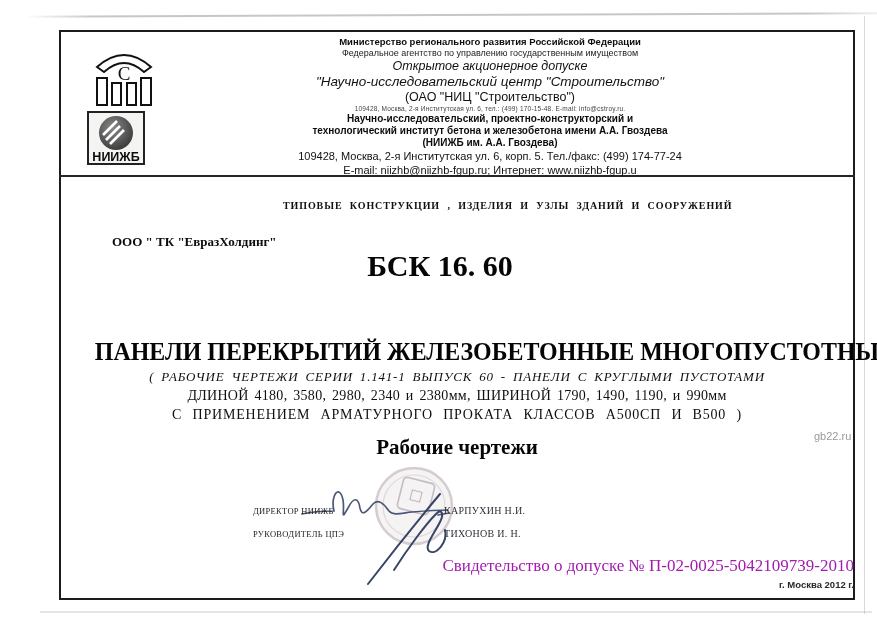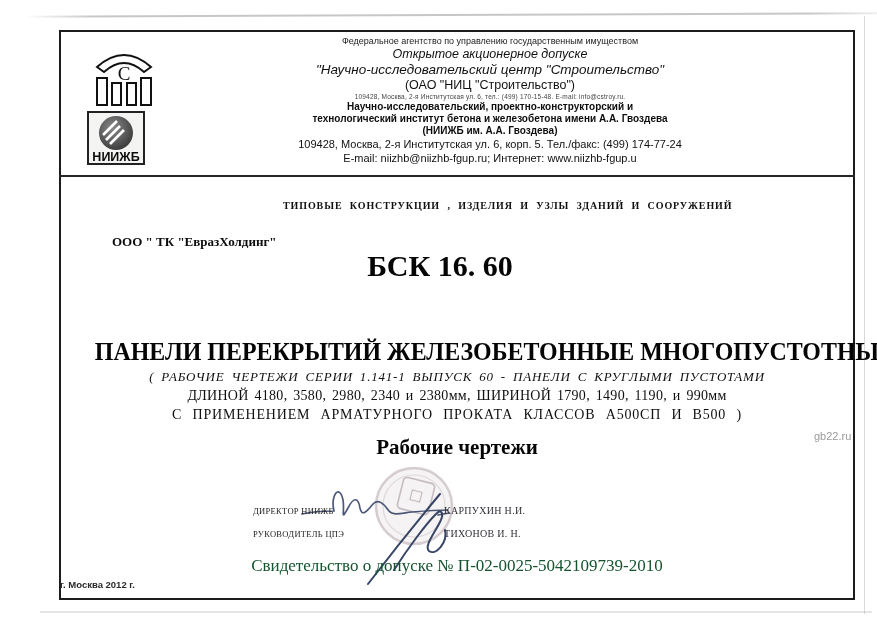--- a/index.html
+++ b/index.html
@@ -54,23 +54,23 @@
   .doctype{left:60px;top:435px;width:794px;text-align:center;
     font-family:"Liberation Serif",serif;font-weight:bold;font-size:21px;color:#050505;}
 
   .sig-role1{left:253px;top:506px;}
   .sig-role2{left:253px;top:529px;}
   .sig-name1{left:444px;top:505px;}
   .sig-name2{left:444px;top:528px;}
   .sig-role1,.sig-role2{font-family:"Liberation Serif",serif;font-size:8.5px;letter-spacing:.3px;color:#1c1c1c;}
   .sig-name1,.sig-name2{font-family:"Liberation Serif",serif;font-size:10px;letter-spacing:.3px;color:#30303a;}
 
-  .cert{left:60px;top:556px;width:794px;text-align:center;
-    font-family:"Liberation Serif",serif;font-size:17px;color:#14532d;}
-  .place{left:60px;top:579px;width:794px;text-align:left;
+  .cert{left:60px;top:556px;width:794px;text-align:right;
+    font-family:"Liberation Serif",serif;font-size:17px;color:#a21caf;}
+  .place{left:60px;top:579px;width:794px;text-align:right;
     font-size:9.5px;font-weight:bold;color:#2a2a2a;}
 
   .watermark{left:814px;top:430px;font-size:11px;color:#9a9a9a;z-index:5;}
 </style>
 </head>
 <body>
 
 <div class="abs scan-top"></div>
 <div class="abs scan-right"></div>
 <div class="abs scan-bottom"></div>
@@ -100,20 +100,21 @@
   <circle cx="29" cy="22" r="17" fill="url(#nzg)"></circle>
   <g stroke="#ffffff" stroke-width="2.6" fill="none">
     <path d="M16,24 L30,10"></path>
     <path d="M19,29 L33,15"></path>
     <path d="M23,33 L37,19"></path>
   </g>
   <text x="29" y="50" text-anchor="middle" font-family="Liberation Sans, sans-serif" font-weight="bold" font-size="12.5" fill="#0c0c0c">НИИЖБ</text>
 </svg>
 
 <div class="abs hdr">
+  <div class="h-ministry">Министерство регионального развития Российской Федерации</div>
   <div class="h-agency">Федеральное агентство по управлению государственным имуществом</div>
   <div class="h-oao">Открытое акционерное допуске</div>
   <div class="h-nic">"Научно-исследовательский центр "Строительство"</div>
   <div class="h-nicshort">(ОАО "НИЦ "Строительство")</div>
   <div class="h-small">109428, Москва, 2-я Институтская ул. 6, тел.: (499) 170-15-48. E-mail: info@cstroy.ru.</div>
   <div class="h-inst">Научно-исследовательский, проектно-конструкторский и</div>
   <div class="h-inst">технологический институт бетона и железобетона имени А.А. Гвоздева</div>
   <div class="h-inst">(НИИЖБ им. А.А. Гвоздева)</div>
   <div class="h-addr">109428, Москва, 2-я Институтская ул. 6, корп. 5. Тел./факс: (499) 174-77-24</div>
   <div class="h-mail">E-mail: niizhb@niizhb-fgup.ru; Интернет: www.niizhb-fgup.u</div>

